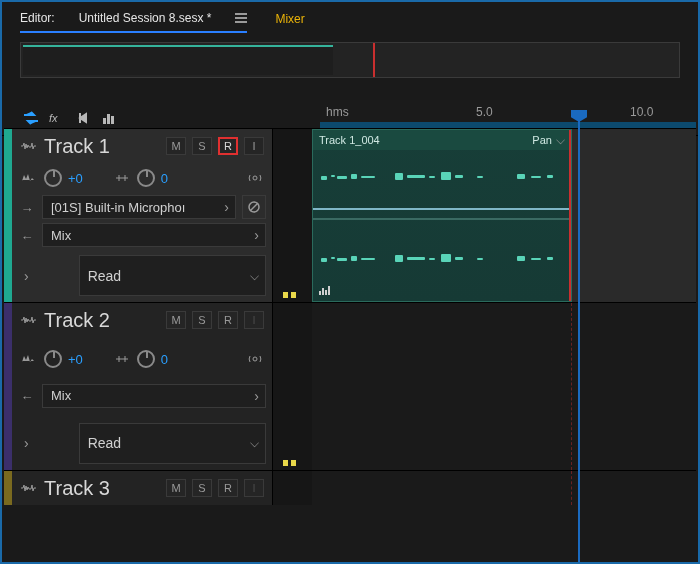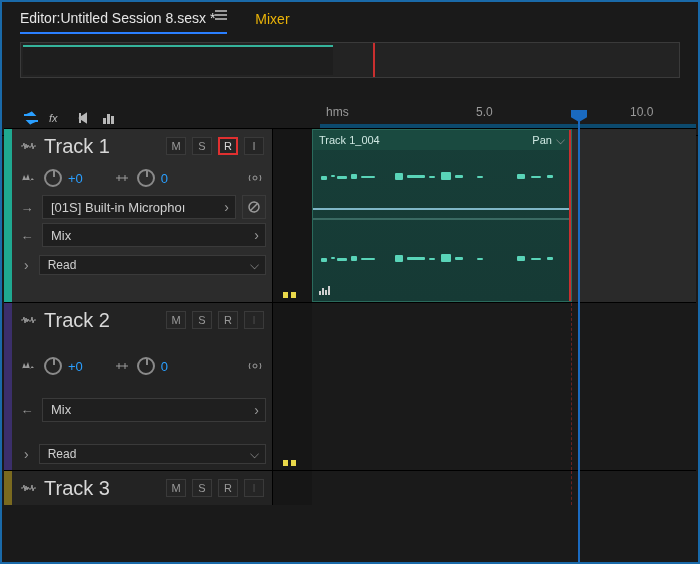--- a/index.html
+++ b/index.html
@@ -1,31 +1,31 @@
 <!DOCTYPE html>
 <html><head>
 <meta charset="utf-8">
 <style>
   * { margin:0; padding:0; box-sizing:border-box; font-family:"Segoe UI",Arial,sans-serif; }
   body { background:#000; width:700px; height:564px; overflow:hidden; }
   .app { width:700px; height:564px; background:#1a1a1a; border:2px solid #1a6aa9; position:relative; }
   .tabbar { height:34px; display:flex; align-items:center; padding:0 18px; gap:28px; }
-  .tab { color:#e6e6e6; font-size:14px; padding:6px 0; border-bottom:2px solid #2a7fff; display:flex; gap:0; }
+  .tab { color:#e6e6e6; font-size:12px; padding:6px 0; border-bottom:2px solid #2a7fff; display:flex; align-items:center; gap:24px; }
   .tab-inactive { color:#eab308; border:none; }
   .burger-icon { display:inline-flex; flex-direction:column; gap:2px; }
   .burger-icon span { width:12px; height:2px; background:#9a9a9a; }
   .timeline-strip { margin:6px 18px 0 18px; height:36px; border:1px solid #3a3a3a; background:#232323; position:relative; }
   .timeline-strip-inner { position:absolute; left:2px; top:2px; right:346px; bottom:2px; background:#1e1e1e; border-top:2px solid #35b39b; }
   .timeline-strip-cursor { position:absolute; top:0; bottom:0; left:352px; width:2px; background:#c92f2f; }
   .toolbar-row { height:36px; margin-top:22px; display:flex; align-items:center; padding:0 18px; border-bottom:1px solid #000; }
   .tool-group-left { display:flex; gap:4px; }
   .tool-group-right { display:flex; gap:4px; margin-left:auto; }
   .tool-btn { width:22px; height:22px; display:flex; align-items:center; justify-content:center; color:#b8b8b8; cursor:pointer; }
   .tool-btn.blue svg { stroke:#2a9fff; fill:#2a9fff; }
-  .ruler-area { position:absolute; left:318px; right:2px; top:98px; height:28px; background:#1b1b1b; border-bottom:4px solid #0c4a6e; color:#9a9a9a; font-size:12px; }
+  .ruler-area { position:absolute; left:318px; right:2px; top:98px; height:28px; background:#1b1b1b; border-bottom:6px solid #0c4a6e; color:#9a9a9a; font-size:12px; }
   .ruler-label { position:absolute; left:6px; top:5px; }
   .ruler-tick { position:absolute; top:5px; font-size:12px; color:#9a9a9a; }
   .playhead { position:absolute; top:116px; bottom:0; width:2px; background:#1a6ac0; z-index:30; }
   .playhead-handle { position:absolute; top:-8px; left:-7px; width:16px; height:12px; background:#1a6ac0; clip-path:polygon(0 0,100% 0,100% 60%,50% 100%,0 60%); }
   .tracks { position:absolute; left:2px; right:2px; top:126px; bottom:2px; overflow:hidden; }
   .track { display:flex; height:174px; border-top:1px solid #000; }
   .track.short { height:auto; }
   .track-color { width:8px; }
   .c1 { background:#1fa890; }
   .c2 { background:#3b2f6a; }
@@ -39,21 +39,21 @@
   .msr-btn.armed { border:2px solid #e03030; color:#d8d8d8; }
   .msr-btn.dim { color:#4a4a4a; }
   .knob { width:18px; height:18px; border:2px solid #8a8a8a; border-radius:50%; position:relative; }
   .knob::after { content:""; position:absolute; left:7px; top:-1px; width:2px; height:7px; background:#8a8a8a; }
   .val-blue { color:#2a9fff; font-size:13px; }
   .io-row { display:flex; align-items:center; height:28px; margin:0 6px; gap:6px; }
   .io-field { flex:1; height:24px; background:#1f1f1f; border:1px solid #3a3a3a; color:#d0d0d0; font-size:13px; display:flex; align-items:center; padding:0 8px; position:relative; }
   .io-chevron { position:absolute; right:6px; color:#9a9a9a; font-size:11px; }
   .io-extra { width:24px; height:24px; border:1px solid #3a3a3a; display:flex; align-items:center; justify-content:center; color:#9a9a9a; }
   .read-row { display:flex; align-items:center; gap:10px; padding:6px 6px 6px 12px; }
-  .read-field { flex:1; height:20px; background:#1f1f1f; border:1px solid #3a3a3a; color:#d0d0d0; font-size:12px; display:flex; align-items:center; padding:0 8px; position:relative; }
+  .read-field { flex:1; height:41px; background:#1f1f1f; border:1px solid #3a3a3a; color:#d0d0d0; font-size:14px; display:flex; align-items:center; padding:0 8px; position:relative;margin-left:40px; }
   .meter { width:40px; background:#161616; border-left:1px solid #000; position:relative; }
   .meter-bars { position:absolute; bottom:4px; left:10px; display:flex; gap:3px; }
   .meter-bar { width:5px; height:6px; background:#e8d84a; }
   .lane { flex:1; background:#1a1a1a; position:relative; }
   .clip { position:absolute; left:0; top:0; bottom:0; width:260px; background:linear-gradient(#173e38,#163a35); border:1px solid #2a6a5c; }
   .clip-header { height:20px; background:#1a4a40; display:flex; align-items:center; padding:0 6px; color:#cfe8e2; font-size:11px; justify-content:space-between; }
   .clip-header .pan { display:flex; align-items:center; gap:4px; }
   .clip-wave { position:absolute; left:4px; right:4px; }
   .clip-wave.top { top:28px; height:40px; }
   .clip-wave.bot { top:110px; height:40px; }

